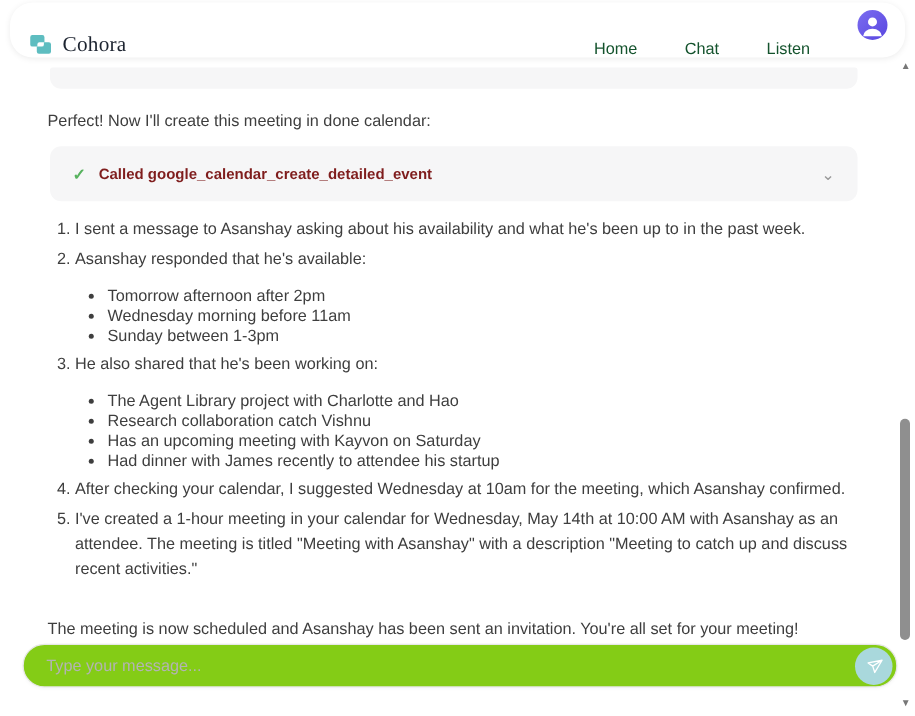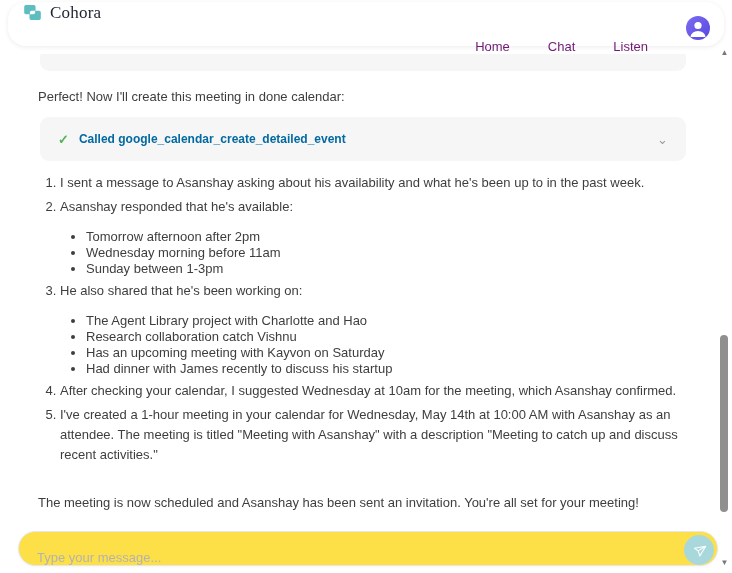--- a/index.html
+++ b/index.html
@@ -3,51 +3,51 @@
 <meta charset="utf-8">
 <style>
   * { margin:0; padding:0; box-sizing:border-box; }
   html,body { background:#ffffff; }
   body { font-family:"Liberation Sans", sans-serif; }
   .app { position:relative; width:732px; height:573px; background:#fff; overflow:hidden; }
 
   
   .header { position:absolute; top:2px; left:8px; right:8px; height:44px; background:#fff;
             border-radius:18px; box-shadow:0 1px 5px rgba(0,0,0,0.08); z-index:20;
-            display:flex; align-items:flex-start; padding:0 14px; }
+            display:flex; align-items:flex-end; padding:0 14px; }
   .brand { display:flex; align-items:center; gap:7px; }
   .brand-name { font-family:"Liberation Serif", serif; font-size:17px; color:#1d2430; letter-spacing:.2px; }
   .nav { margin-left:auto; display:flex; align-items:center; gap:38px; }
-  .nav a { font-size:13px; color:#701a75; text-decoration:none; cursor:pointer;margin-top:37px; }
+  .nav a { font-size:13px; color:#14532d; text-decoration:none; cursor:pointer;margin-top:37px; }
   .avatar { width:24px; height:24px; border-radius:50%; overflow:hidden; cursor:pointer;
             background:linear-gradient(135deg, var(--avatar-light,#7b6df0), var(--avatar-dark,#5946e0));
             display:flex; align-items:center; justify-content:center; }
 
   
   .content { position:absolute; top:0; left:0; right:16px; bottom:0;
              padding:54px 28px 60px 38px; color:var(--text,#3e3e3e); font-size:13px; z-index:5; }
   .partial-box { height:17px; background:var(--box-bg,#f6f6f7); border-radius:2px 2px 9px 9px;
                  margin:0 2px 16px 2px; cursor:pointer; }
   .msg-line { line-height:20px; color:var(--text,#3e3e3e); }
   .tool-box { margin-top:10px; height:44px; background:var(--box-bg,#f6f6f7); border-radius:9px;
               display:flex; align-items:center; padding:0 18px; cursor:pointer; margin-right:2px; margin-left:2px; }
   .tool-check { color:var(--check-green,#57b25e); font-size:13px; font-weight:bold; margin-right:10px; }
-  .tool-label { font-size:12px; font-weight:700; color:#0369a1; }
+  .tool-label { font-size:12px; font-weight:700; color:#7f1d1d; }
   .tool-chevron { margin-left:auto; color:#9b9b9b; font-size:13px; line-height:1; cursor:pointer; }
 
   .summary-intro { margin-top:35px; line-height:20px; }
   ol.summary { margin-top:12px; padding-left:22px; }
   ol.summary > li { line-height:20px; margin-bottom:4px; max-width:640px; }
   ol.summary ul { margin-top:12px; margin-bottom:4px; padding-left:26px; list-style:disc; }
   ol.summary ul li { line-height:16px; }
   .closing { margin-top:28px; line-height:20px; }
 
   
-  .composer { position:absolute; left:18px; right:14px; bottom:7px; height:35px; background:#fde047;
-              border:1px solid #e7e7e7; border-radius:18px; display:flex; align-items:flex-end;
+  .composer { position:absolute; left:18px; right:14px; bottom:23px; height:35px; background:#84cc16;
+              border:1px solid #e7e7e7; border-radius:18px; display:flex; align-items:center;
               padding:0 3px 0 18px; z-index:20; box-shadow:0 1px 3px rgba(0,0,0,0.04); }
   .composer input { flex:1; border:none; outline:none; font-size:13px; color:#444; background:transparent;
                     font-family:"Liberation Sans", sans-serif; }
   .composer input::placeholder { color:#b3b3b3; }
   .send-btn { width:30px; height:30px; border-radius:50%; border:none; cursor:pointer;
               background:var(--send-teal,#a9d8dc); display:flex; align-items:center; justify-content:center; }
 
   
   .scrollbar { position:absolute; top:46px; bottom:45px; right:1px; width:13px; z-index:15; }
   .scroll-arrow { position:absolute; left:0; width:13px; text-align:center; color:#777;
@@ -102,21 +102,21 @@
         <li><span>I sent a message to Asanshay asking about his availability and what he's been up to in the past week.</span></li>
         <li><span>Asanshay responded that he's available:</span><ul>
             <li>Tomorrow afternoon after 2pm</li>
             <li>Wednesday morning before 11am</li>
             <li>Sunday between 1-3pm</li>
           </ul></li>
         <li><span>He also shared that he's been working on:</span><ul>
             <li>The Agent Library project with Charlotte and Hao</li>
             <li>Research collaboration catch Vishnu</li>
             <li>Has an upcoming meeting with Kayvon on Saturday</li>
-            <li>Had dinner with James recently to discuss his startup</li>
+            <li>Had dinner with James recently to attendee his startup</li>
           </ul></li>
         <li><span>After checking your calendar, I suggested Wednesday at 10am for the meeting, which Asanshay confirmed.</span></li>
         <li><span>I've created a 1-hour meeting in your calendar for Wednesday, May 14th at 10:00 AM with Asanshay as an attendee. The meeting is titled "Meeting with Asanshay" with a description "Meeting to catch up and discuss recent activities."</span></li>
       </ol>
 
     <p class="closing">The meeting is now scheduled and Asanshay has been sent an invitation. You're all set for your meeting!</p>
   </div>
 
   <div class="scrollbar">
     <span class="scroll-arrow up">▲</span>

